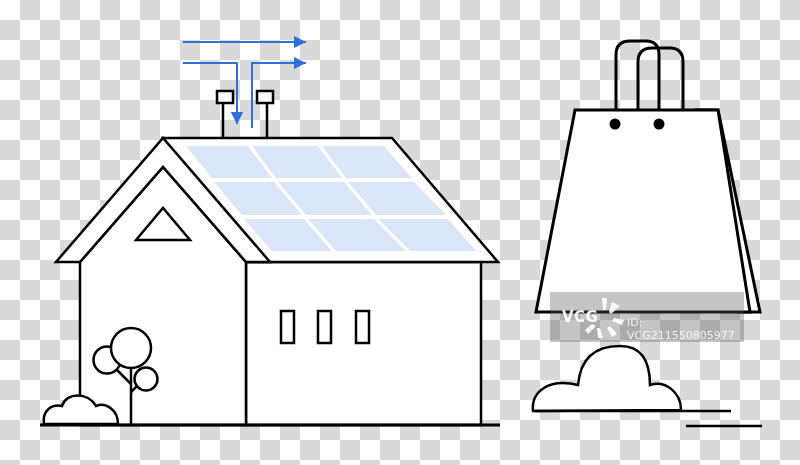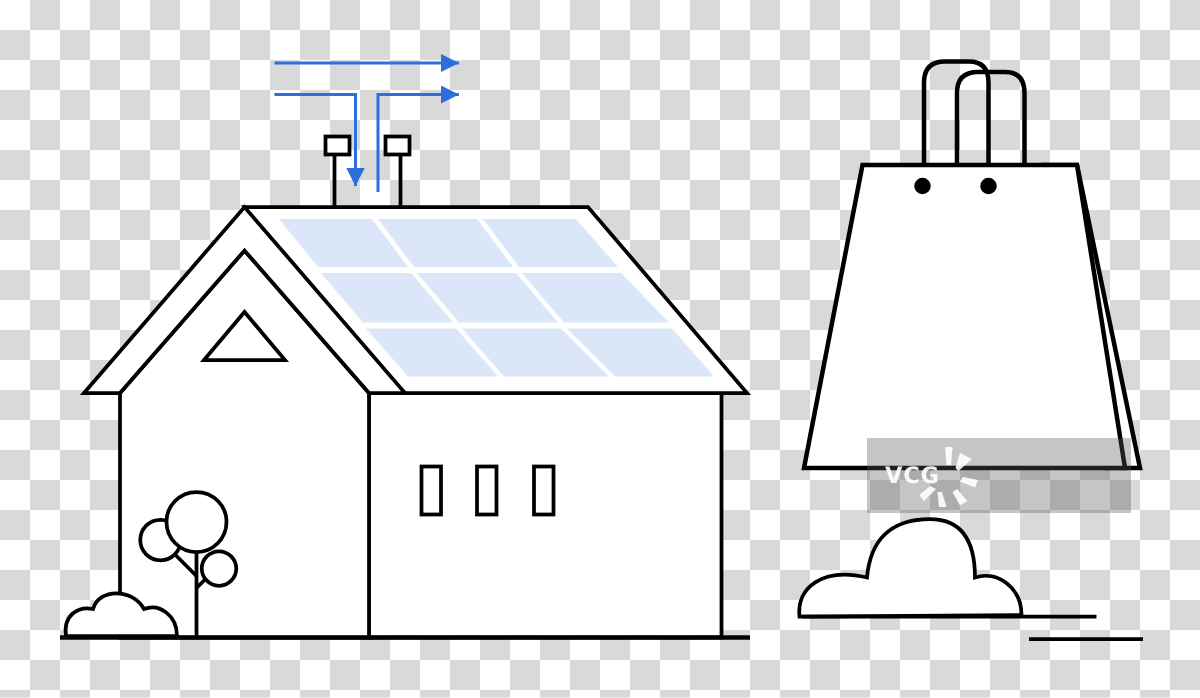--- a/index.html
+++ b/index.html
@@ -8,21 +8,21 @@
     background-color: #ffffff;
     background-image:
       linear-gradient(45deg, #d9d9d9 25%, transparent 25%, transparent 75%, #d9d9d9 75%),
       linear-gradient(45deg, #d9d9d9 25%, transparent 25%, transparent 75%, #d9d9d9 75%);
     background-size: 40px 40px;
     background-position: 0 0, 20px 20px;
     font-family: "Liberation Sans", sans-serif;
   }
   svg.scene { position: absolute; left: 0; top: 0; }
   .watermark {
-    position: absolute; left: 578px; top: 292px; width: 176px; height: 50px;
+    position: absolute; left: 550px; top: 292px; width: 194px; height: 50px;
     background: rgba(90,90,90,0.35);
   }
   .wm-logo {
     position: absolute; left: 12px; top: 16px;
     color: rgba(255,255,255,0.92); font-weight: bold; font-size: 15px;
     font-family: "DejaVu Sans", sans-serif; letter-spacing: 0.5px;
   }
   .wm-id {
     position: absolute; left: 77px; top: 24px;
     color: rgba(255,255,255,0.8); font-size: 11px;
@@ -114,13 +114,14 @@
     <g fill="rgba(255,255,255,0.9)">
       <polygon points="18,0 23,0 22,12 19,12"></polygon>
       <polygon points="28,4 36,8 27,16 25,14"></polygon>
       <polygon points="30,20 40,22 38,27 28,23"></polygon>
       <polygon points="26,28 33,36 28,39 23,30"></polygon>
       <polygon points="16,30 19,40 14,40 13,30"></polygon>
       <polygon points="8,26 12,28 4,36 1,32"></polygon>
     </g>
   </svg>
   <span class="wm-logo">VCG</span>
+  <span class="wm-id">ID: VCG211550805977</span>
 </div>
 
 </body></html>

